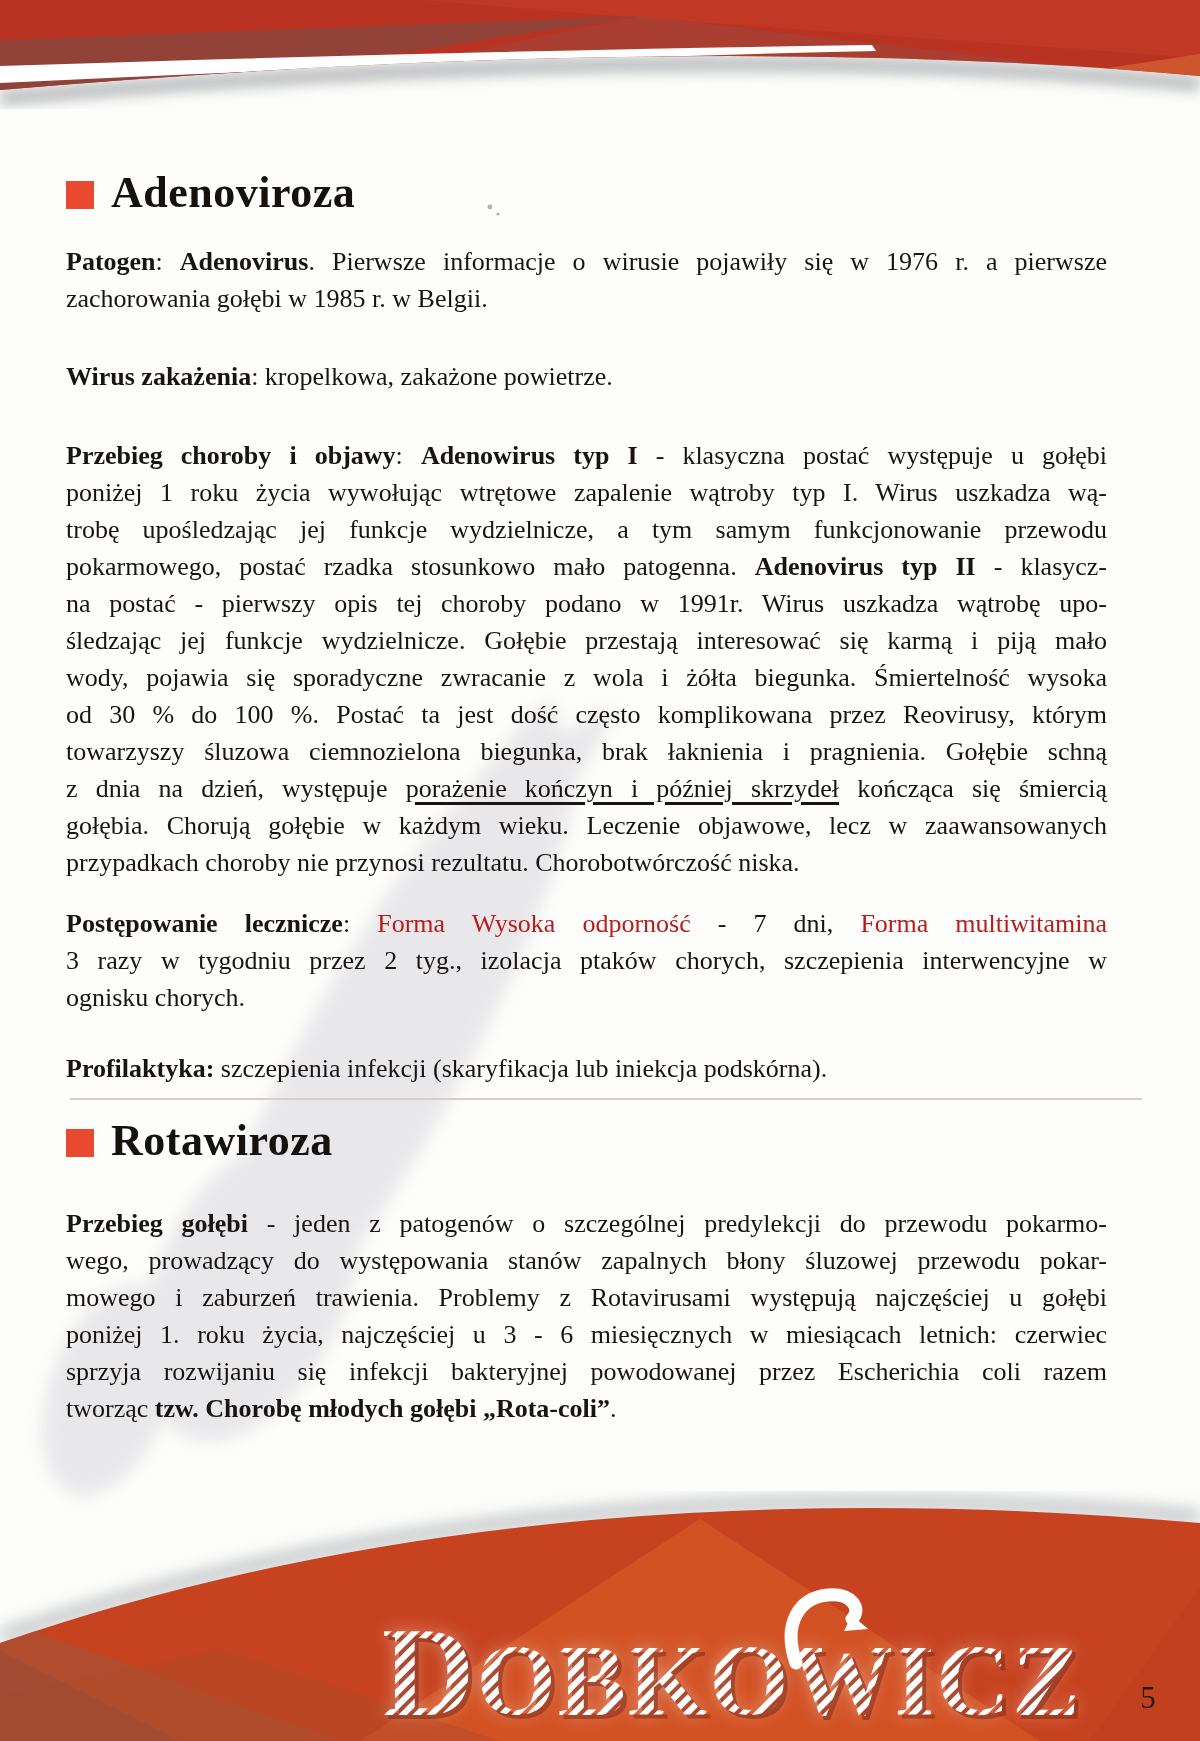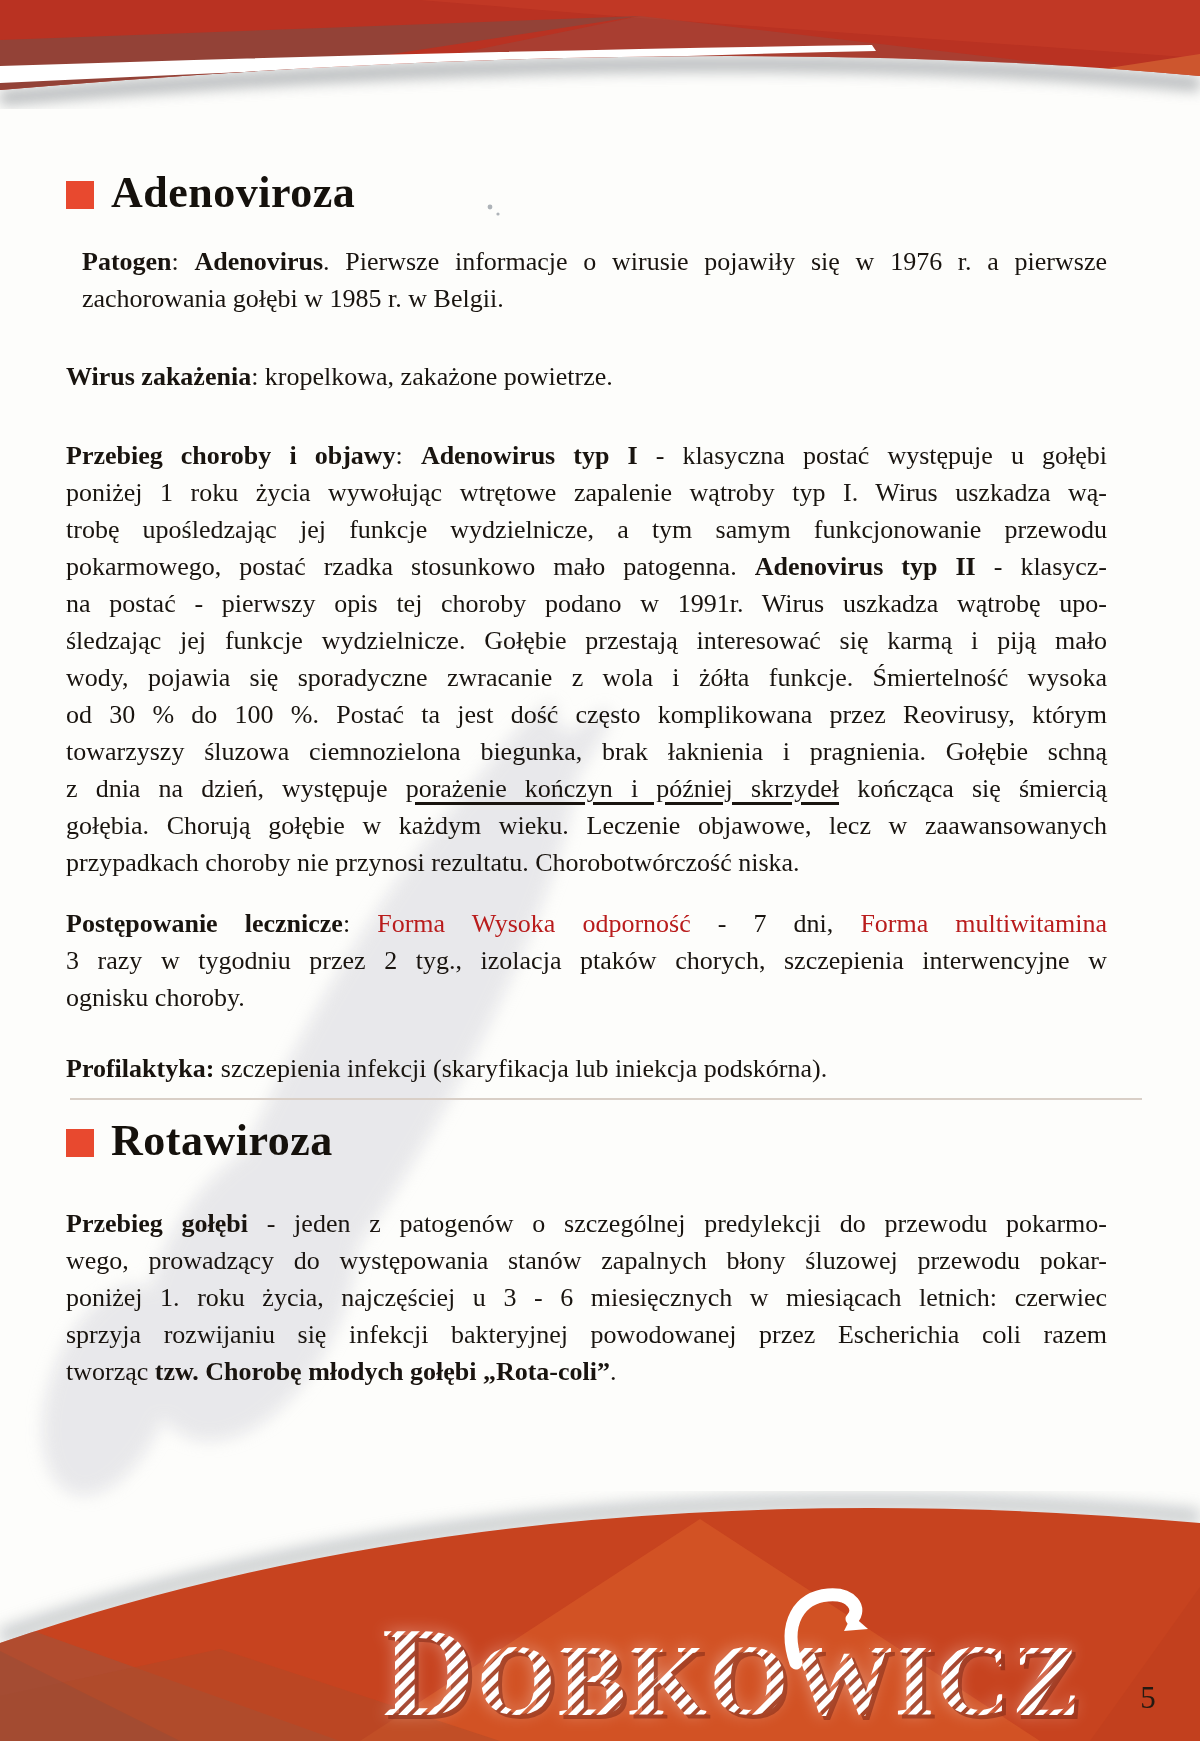--- a/index.html
+++ b/index.html
@@ -59,55 +59,56 @@
           <feGaussianBlur stdDeviation="8"></feGaussianBlur>
         </filter>
       </defs>
     <circle cx="490" cy="207" r="2.4" fill="#9aa0a8" opacity="0.8"></circle>
     <circle cx="498" cy="214" r="1.6" fill="#9aa0a8" opacity="0.8"></circle>
   </svg>
 
   <main class="content" id="sections">
       <section class="section">
         <h2 class="sec-title" style="margin-top: 168px; margin-bottom: 12px;"><span class="bullet" style="background: rgb(232, 73, 47);"></span><span>Adenoviroza</span></h2>
-        <div class="para" style="margin-top: 25px; margin-left: 16px;">
+        <div class="para" style="margin-top: 25px;">
           <div class="line"><span class="b">Patogen</span><span>: </span><span class="b">Adenovirus</span><span>. Pierwsze informacje o wirusie pojawiły się w 1976 r. a pierwsze</span></div>
           <div class="line last"><span>zachorowania gołębi w 1985 r. w Belgii.</span></div>
         </div>
         <div class="para" style="margin-top: 41px;">
           <div class="line last"><span class="b">Wirus zakażenia</span><span>: kropelkowa, zakażone powietrze.</span></div>
         </div>
         <div class="para" style="margin-top: 42px;">
           <div class="line"><span class="b">Przebieg choroby i objawy</span><span>: </span><span class="b">Adenowirus typ I</span><span> - klasyczna postać występuje u gołębi</span></div>
           <div class="line"><span>poniżej 1 roku życia wywołując wtrętowe zapalenie wątroby typ I. Wirus uszkadza wą-</span></div>
           <div class="line"><span>trobę upośledzając jej funkcje wydzielnicze, a tym samym funkcjonowanie przewodu</span></div>
           <div class="line"><span>pokarmowego, postać rzadka stosunkowo mało patogenna. </span><span class="b">Adenovirus typ II</span><span> - klasycz-</span></div>
           <div class="line"><span>na postać - pierwszy opis tej choroby podano w 1991r. Wirus uszkadza wątrobę upo-</span></div>
           <div class="line"><span>śledzając jej funkcje wydzielnicze. Gołębie przestają interesować się karmą i piją mało</span></div>
-          <div class="line"><span>wody, pojawia się sporadyczne zwracanie z wola i żółta funkcje. Śmiertelność wysoka</span></div>
+          <div class="line"><span>wody, pojawia się sporadyczne zwracanie z wola i żółta biegunka. Śmiertelność wysoka</span></div>
           <div class="line"><span>od 30 % do 100 %. Postać ta jest dość często komplikowana przez Reovirusy, którym</span></div>
           <div class="line"><span>towarzyszy śluzowa ciemnozielona biegunka, brak łaknienia i pragnienia. Gołębie schną</span></div>
           <div class="line"><span>z dnia na dzień, występuje </span><span class="u">porażenie kończyn i później skrzydeł</span><span> kończąca się śmiercią</span></div>
           <div class="line"><span>gołębia. Chorują gołębie w każdym wieku. Leczenie objawowe, lecz w zaawansowanych</span></div>
           <div class="line last"><span>przypadkach choroby nie przynosi rezultatu. Chorobotwórczość niska.</span></div>
         </div>
         <div class="para" style="margin-top: 24px;">
           <div class="line"><span class="b">Postępowanie lecznicze</span><span>: </span><span class="r">Forma Wysoka odporność</span><span> - 7 dni, </span><span class="r">Forma multiwitamina</span></div>
           <div class="line"><span>3 razy w tygodniu przez 2 tyg., izolacja ptaków chorych, szczepienia interwencyjne w</span></div>
-          <div class="line last"><span>ognisku choroby.</span></div>
+          <div class="line last"><span>ognisku chorych.</span></div>
         </div>
         <div class="para" style="margin-top: 34px;">
           <div class="line last"><span class="b">Profilaktyka:</span><span> szczepienia infekcji (skaryfikacja lub iniekcja podskórna).</span></div>
         </div>
       </section>
       <section class="section">
         <h2 class="sec-title" style="margin-top: 29px; margin-bottom: 0px;"><span class="bullet" style="background: rgb(232, 73, 47);"></span><span>Rotawiroza</span></h2>
         <div class="para" style="margin-top: 39px;">
           <div class="line"><span class="b">Przebieg gołębi</span><span> - jeden z patogenów o szczególnej predylekcji do przewodu pokarmo-</span></div>
           <div class="line"><span>wego, prowadzący do występowania stanów zapalnych błony śluzowej przewodu pokar-</span></div>
+          <div class="line"><span>mowego i zaburzeń trawienia. Problemy z Rotavirusami występują najczęściej u gołębi</span></div>
           <div class="line"><span>poniżej 1. roku życia, najczęściej u 3 - 6 miesięcznych w miesiącach letnich: czerwiec</span></div>
           <div class="line"><span>sprzyja rozwijaniu się infekcji bakteryjnej powodowanej przez Escherichia coli razem</span></div>
           <div class="line last"><span>tworząc </span><span class="b">tzw. Chorobę młodych gołębi „Rota-coli”</span><span>.</span></div>
         </div>
       </section>
     </main>
 
   <hr class="separator">
 
   <svg class="footer-banner" width="1200" height="250" viewBox="0 0 1200 250">

